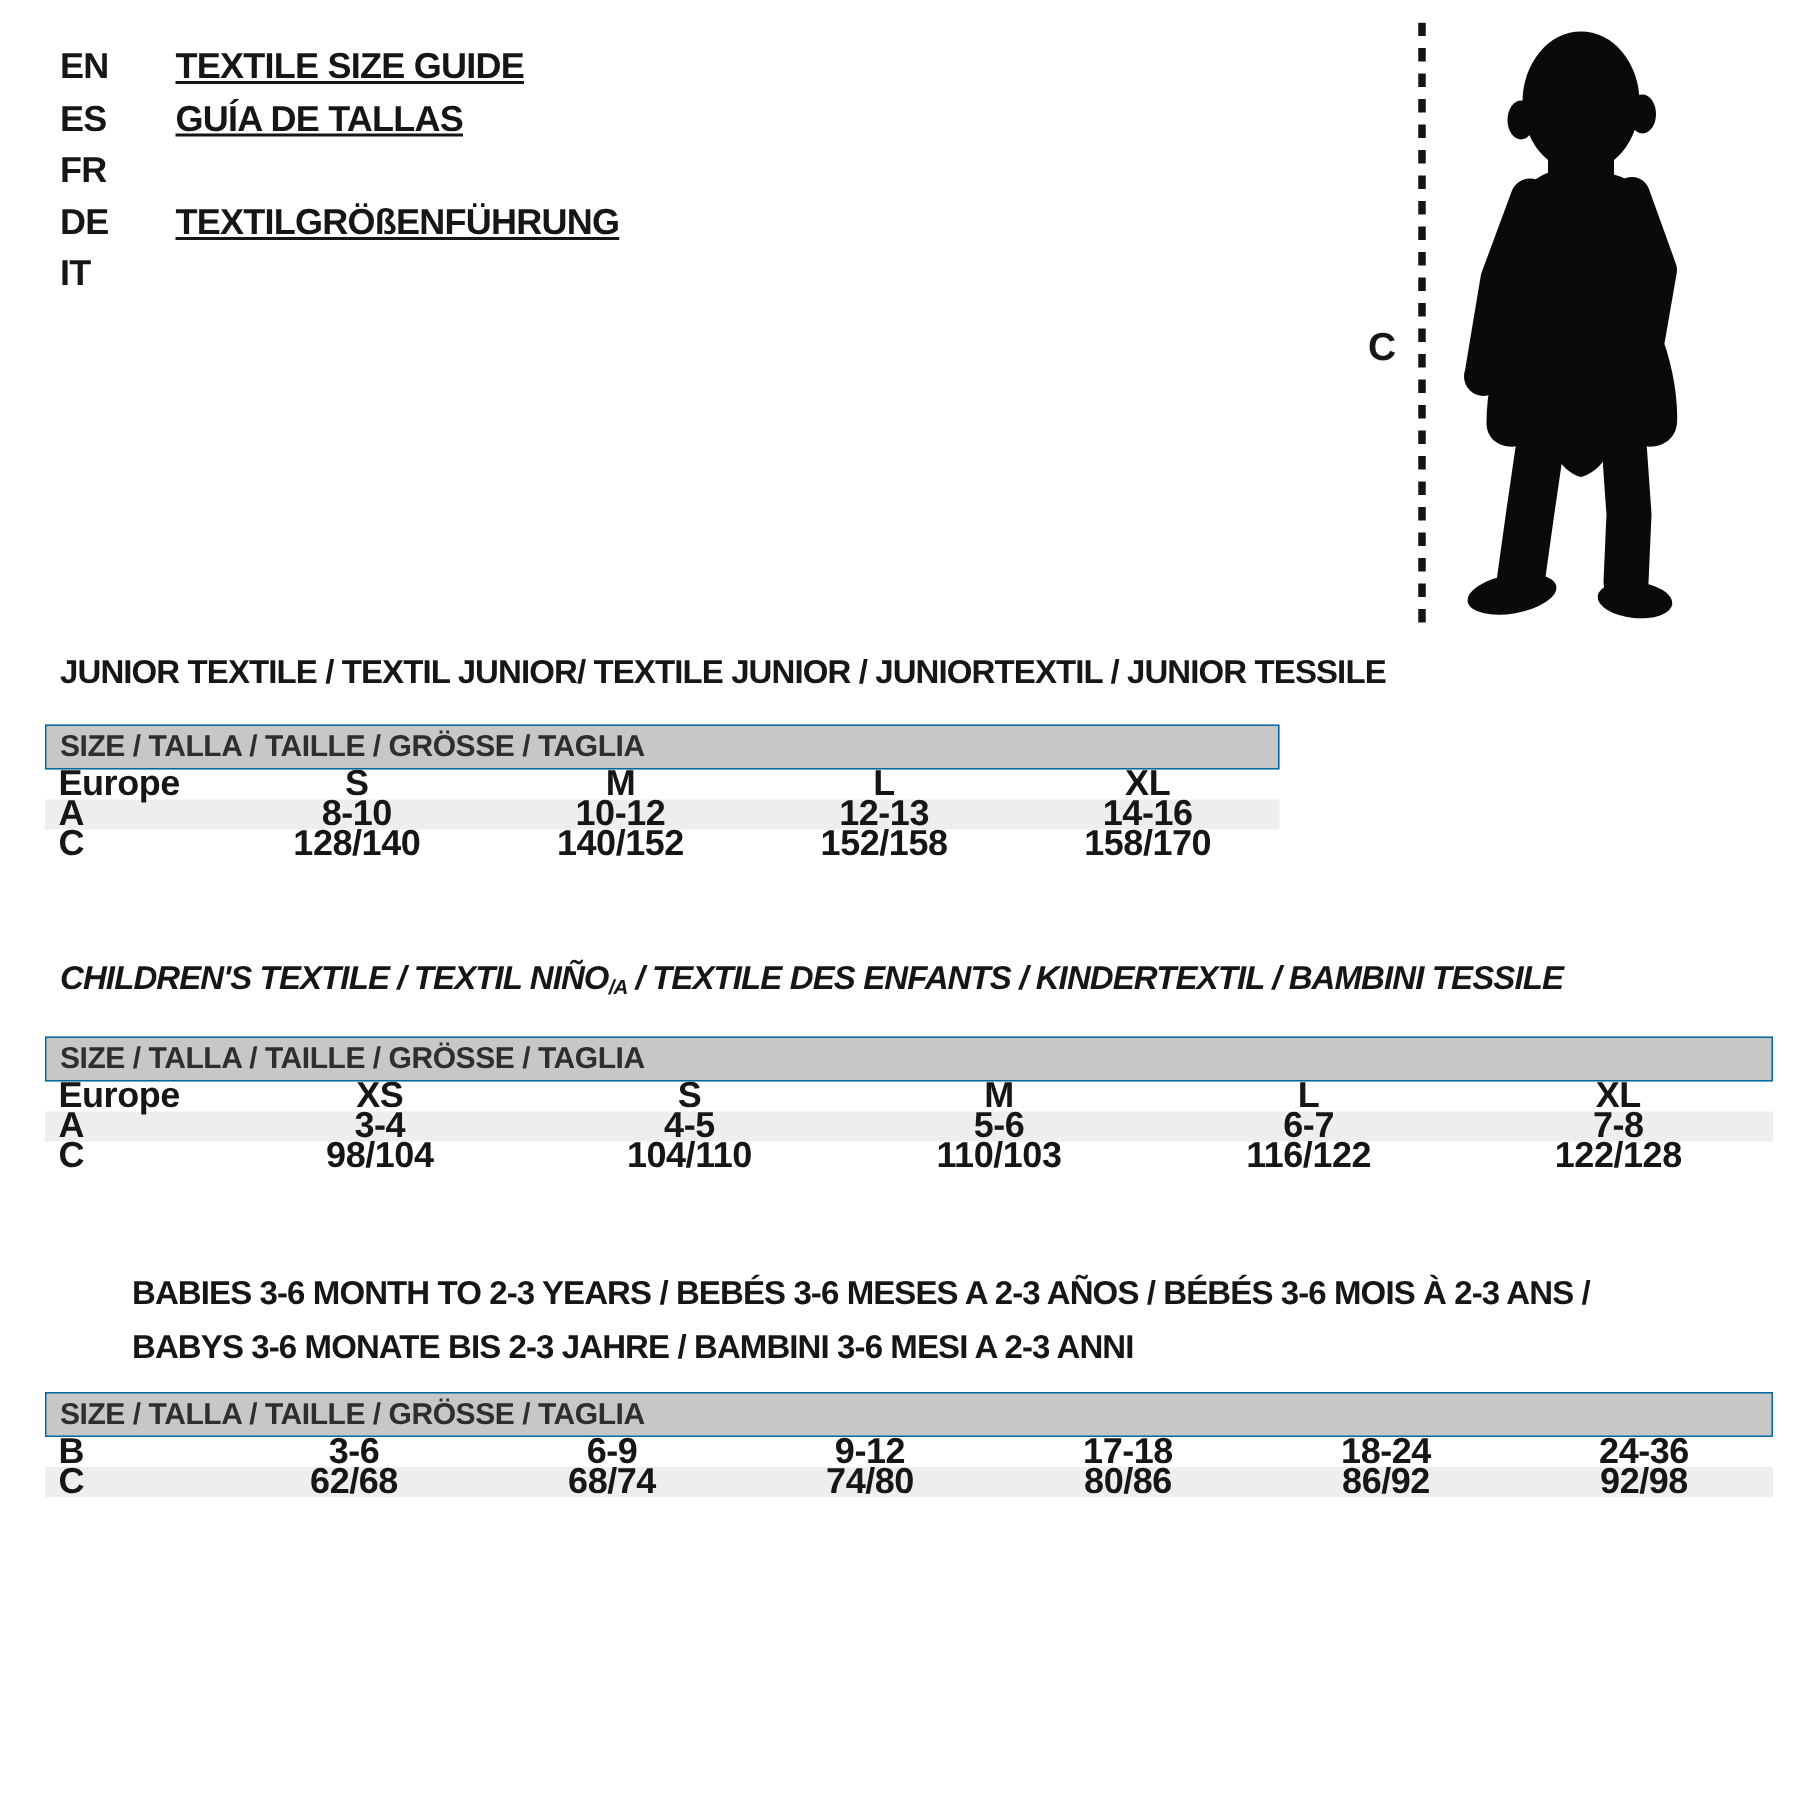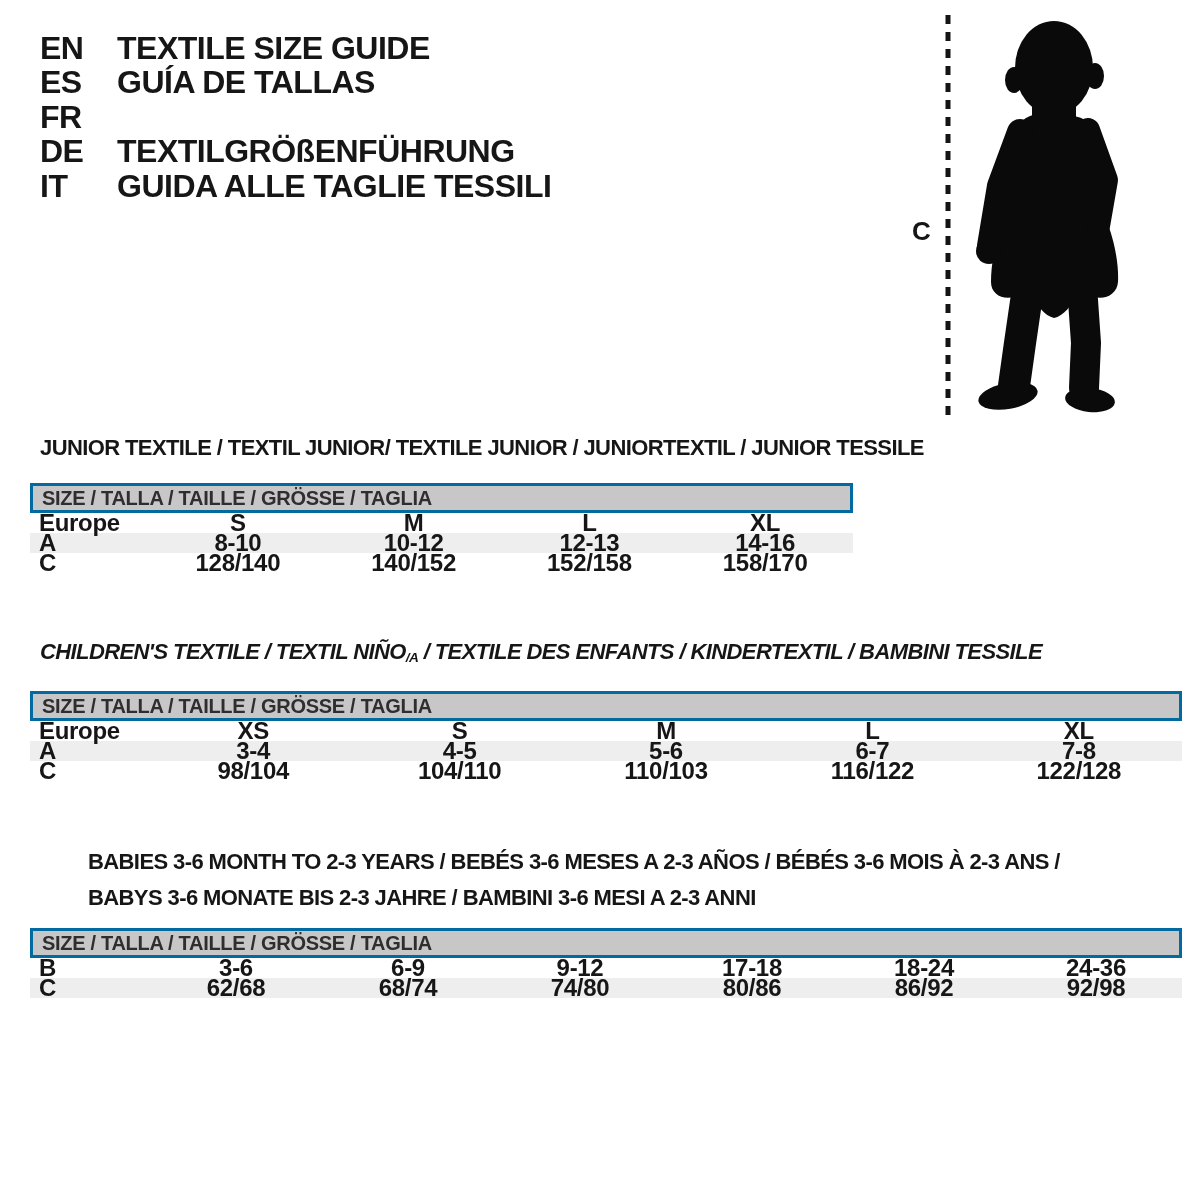--- a/index.html
+++ b/index.html
@@ -5,39 +5,39 @@
   * { margin:0; padding:0; box-sizing:border-box; }
   html,body { background:#ffffff; }
   .canvas {
     position:relative; width:1200px; height:1200px; background:#ffffff;
     font-family:"Liberation Sans", sans-serif; font-weight:700; color:#161616;
     overflow:hidden;
   }
 
   
   .lang-block { position:absolute; left:40px; top:31px; }
-  .lang-row { display:flex; height:34.5px; align-items:center; font-size:32px; letter-spacing:-0.5px; }
+  .lang-row { display:flex; height:34.5px; font-size:24px; letter-spacing:-0.5px; }
   .lang-code { width:77px; }
-  .lang-title { white-space:pre; }
+  .lang-title { white-space:pre;text-decoration:underline; }
 
   
   .figure { position:absolute; left:0; top:0; width:1200px; height:430px; }
   .dash-line { position:absolute; left:945px; top:15px; }
   .c-label { position:absolute; left:912px; top:216px; font-size:26px; }
   .silhouette { position:absolute; left:966px; top:17px; }
 
   
   .sec-title { position:absolute; left:40px; font-size:22px; letter-spacing:-0.6px; white-space:pre; }
   .sec-title .sub { font-size:0.62em; vertical-align:-0.25em; }
   .sec-title.two-line { line-height:36px;margin-left:48px; }
 
   
   .size-table { position:absolute; left:30px; }
   .size-table .bar {
-    height:30px; background:#c7c7c7; border:3px solid #0369a1;
+    height:30px; background:#c7c7c7; border:1px solid #0369a1;
     display:flex; align-items:center; padding-left:9px;
     font-size:20px; letter-spacing:-0.3px; color:#2e2e2e;
   }
   .size-row { display:flex; height:20px; align-items:center; font-size:24px; letter-spacing:-0.3px; }
   .size-row.shaded { background:#eeeeee; }
   .size-row .row-label { width:120px; padding-left:9px; }
   .size-row .cell { flex:1; text-align:center; }
 
   .t1 { width:823px; top:483px; }
   .t2 { width:1152px; top:691px; }
@@ -62,21 +62,20 @@
     </div>
     <div class="lang-row">
       <span class="lang-code">FR</span>
     </div>
     <div class="lang-row">
       <span class="lang-code">DE</span>
       <span class="lang-title">TEXTILGRÖßENFÜHRUNG</span>
     </div>
     <div class="lang-row">
       <span class="lang-code">IT</span>
-      <span class="lang-title">GUIDA ALLE TAGLIE TESSILI</span>
     </div>
   </div>
 
   <div class="figure">
     <svg class="dash-line" width="6" height="405">
       <line x1="3" y1="0" x2="3" y2="405" stroke="#141414" stroke-width="5" stroke-dasharray="9 8"></line>
     </svg>
     <span class="c-label">C</span>
     <svg class="silhouette" width="172" height="402" viewBox="0 0 172 400">
       <g fill="#0a0a0a" stroke="none">

